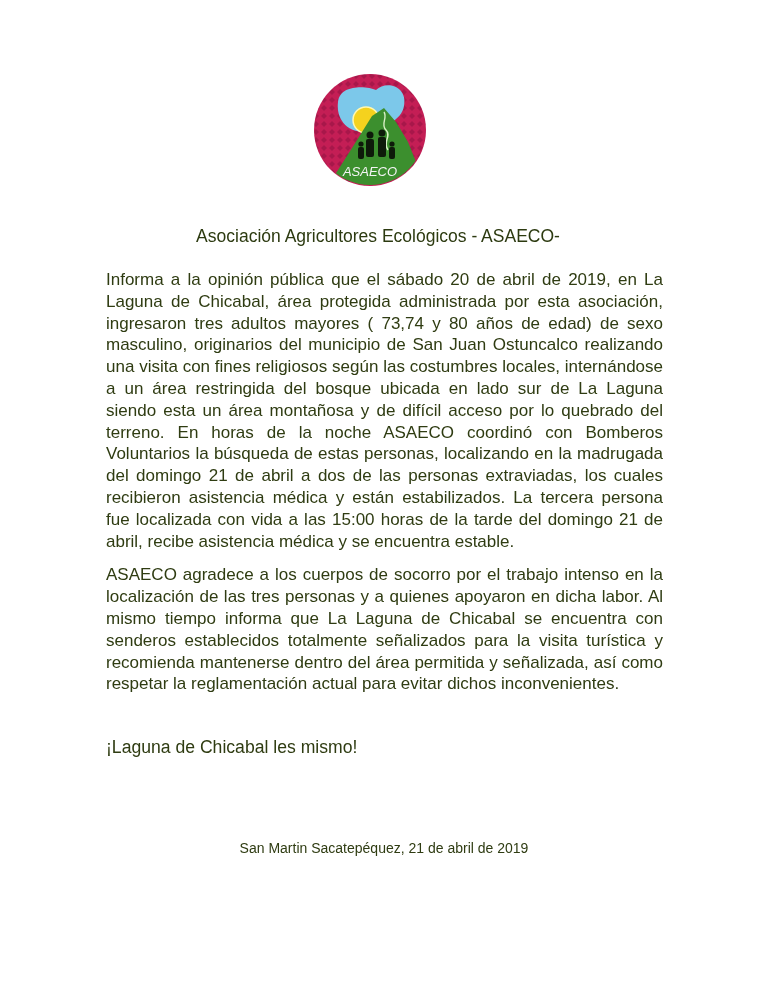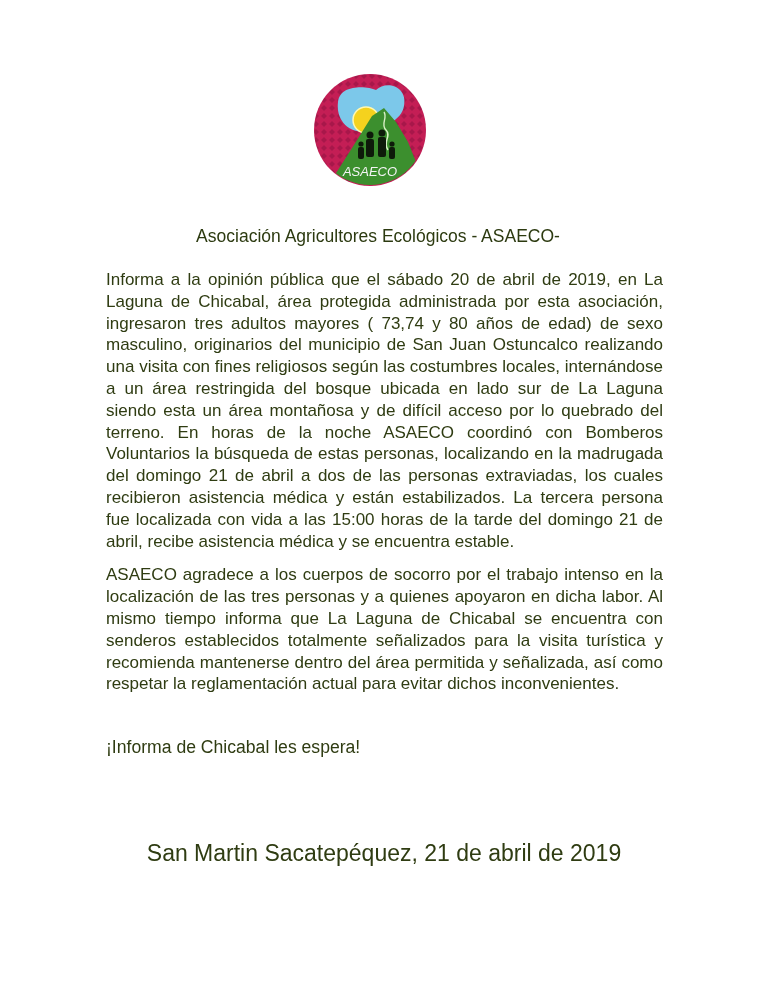--- a/index.html
+++ b/index.html
@@ -7,21 +7,21 @@
     font-family: "Liberation Sans", sans-serif; color: #2e3a12; }
   .logo { position: absolute; left: 312px; top: 72px; width: 116px; height: 116px; font-style: italic; }
   .org-title { position: absolute; left: 0; width: 756px; top: 226px; text-align: center;
     font-size: 17.5px; color: #2c3a10; }
   .body-text { position: absolute; left: 106px; width: 557px; top: 269px;
     font-size: 17px; line-height: 21.8px; text-align: justify; color: #2f3c12; }
   .body-text p { margin: 0; }
   .body-text p + p { margin-top: 12px; }
   .closing { position: absolute; left: 106px; top: 737px; font-size: 17.6px; color: #2f3c12; }
   .signature { position: absolute; left: 0; width: 768px; top: 840px; text-align: center;
-    font-size: 23px; color: #2f3c12; }
+    font-size: 14px; color: #2f3c12; }
 </style>
 </head>
 <body>
 
 <div class="logo">
   <svg width="116" height="116" viewBox="0 0 116 116">
     <defs>
       <clipPath id="c">
           <circle cx="58" cy="58" r="55"></circle>
         </clipPath>
@@ -51,15 +51,15 @@
   </svg>
 </div>
 
 <div class="org-title">Asociación Agricultores Ecológicos - ASAECO-</div>
 
 <div class="body-text">
   <p>Informa a la opinión pública que el sábado 20 de abril de 2019, en La Laguna de Chicabal, área protegida  administrada por esta asociación, ingresaron tres adultos mayores  ( 73,74 y 80 años de edad) de sexo masculino, originarios del municipio de San Juan Ostuncalco realizando una visita con fines religiosos  según las costumbres locales,  internándose a un área restringida del bosque ubicada en lado sur de La Laguna siendo esta un área  montañosa y de difícil acceso por lo quebrado del terreno.  En horas de la noche ASAECO coordinó con Bomberos Voluntarios  la búsqueda de estas personas, localizando en la madrugada del domingo 21 de abril  a dos de las personas extraviadas, los cuales recibieron asistencia médica y están estabilizados. La tercera persona fue localizada con vida a las 15:00 horas de la tarde del domingo 21 de abril, recibe asistencia médica y se encuentra estable.</p>
   <p>ASAECO agradece a los cuerpos de socorro por el trabajo intenso en la localización  de las tres personas y a quienes apoyaron en dicha labor. Al mismo tiempo informa que La Laguna de Chicabal se encuentra con senderos establecidos totalmente señalizados para la visita turística y recomienda mantenerse dentro del área permitida  y señalizada, así como  respetar la reglamentación actual para evitar dichos inconvenientes.</p>
 </div>
 
-<div class="closing">¡Informa de Chicabal les espera!</div>
+<div class="closing">¡Laguna de Chicabal les mismo!</div>
 
 <div class="signature">San Martin Sacatepéquez, 21 de abril de 2019</div>
 
 </body></html>

